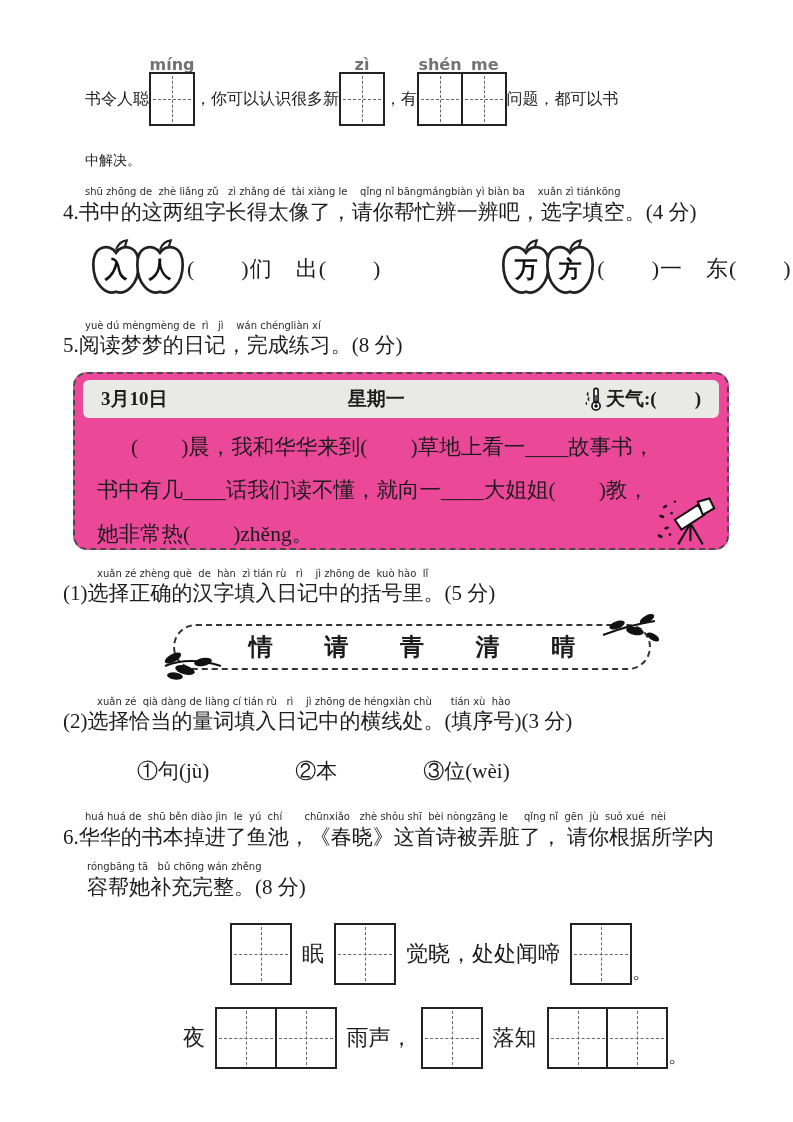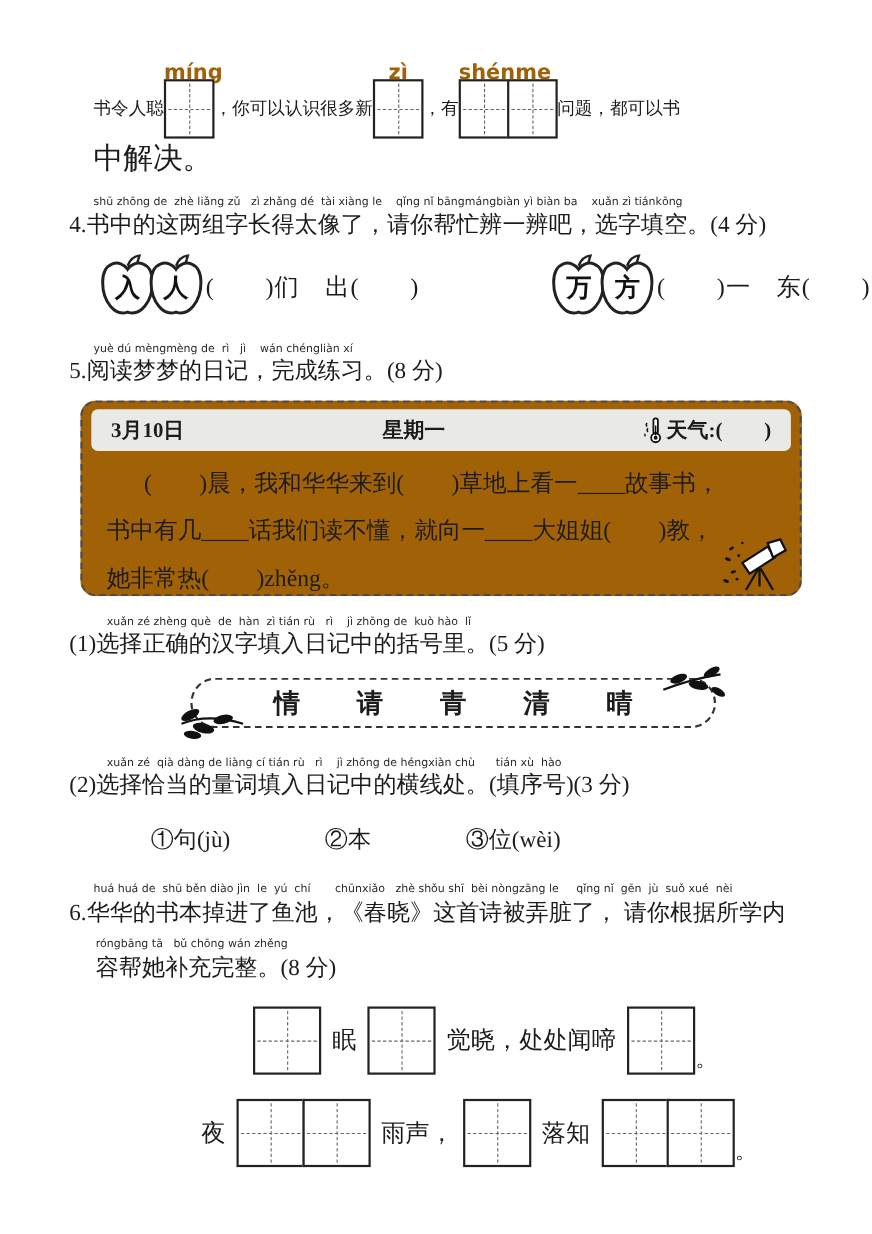--- a/index.html
+++ b/index.html
@@ -23,47 +23,47 @@
     display:inline-block; width:46px; height:54px; border:2px solid #222;
     position:relative; background:#fff; flex:none;
   }
   .wbox::before { content:""; position:absolute; left:2px; right:2px; top:50%; border-top:1.5px dashed #666; }
   .wbox::after  { content:""; position:absolute; top:2px; bottom:2px; left:50%; border-left:1.5px dashed #666; }
   .wbox.big { width:62px; height:62px; border-width:2.5px; }
   .wbox.merge { margin-left:-2.5px; }
   .wbox-wrap { position:relative; display:inline-flex; flex:none; }
   .wbox-label {
     position:absolute; top:-17px; left:0; width:100%; text-align:center;
-    font-family:"DejaVu Sans", sans-serif; font-size:19px; font-weight:bold; color:#a16207;
+    font-family:"DejaVu Sans", sans-serif; font-size:16px; font-weight:bold; color:#737373;
   }
 
   .flexline { display:flex; align-items:center; }
 
   .intro { margin-top:24px; }
-  .intro-line2 { margin-top:0; font-size:27px; }
+  .intro-line2 { margin-top:26px; font-size:14px; }
 
   .q4 { margin-top:16px; }
   .apple-row { margin-top:12px; margin-left:4px; display:flex; align-items:center; font-size:22px; }
   .apple-pair { display:inline-flex; flex:none; }
   .apple { position:relative; width:54px; height:62px; flex:none; }
   .apple + .apple { margin-left:-10px; }
   .apple svg { position:absolute; inset:0; }
   .apple-char {
     position:absolute; left:0; top:16px; width:100%; text-align:center;
     font-size:23px; font-weight:bold; color:#111;
   }
   .blanks { white-space:pre; letter-spacing:1px; }
   .gap-mid { width:118px; flex:none; }
 
   .q5 { margin-top:20px; }
 
   .diary {
     margin-top:12px; margin-left:-12px; width:656px; height:178px;
     border:2px dashed #4a4a4a; border-radius:14px; position:relative;
-    background:#a16207; padding:6px 8px 0 8px;
+    background:#ec4899; padding:6px 8px 0 8px;
   }
   .diary-header {
     height:38px; background:#e9e9e6; border-radius:6px;
     display:flex; align-items:center; padding:0 18px;
     font-size:19px; font-weight:bold;
   }
   .diary-header .mid { flex:1; text-align:center; }
   .weather { display:inline-flex; align-items:flex-start; gap:3px; }
   .diary-body { padding:8px 14px 0 14px; font-size:21.5px; line-height:2.02; }
   .diary-line1 { text-indent:34px; }

